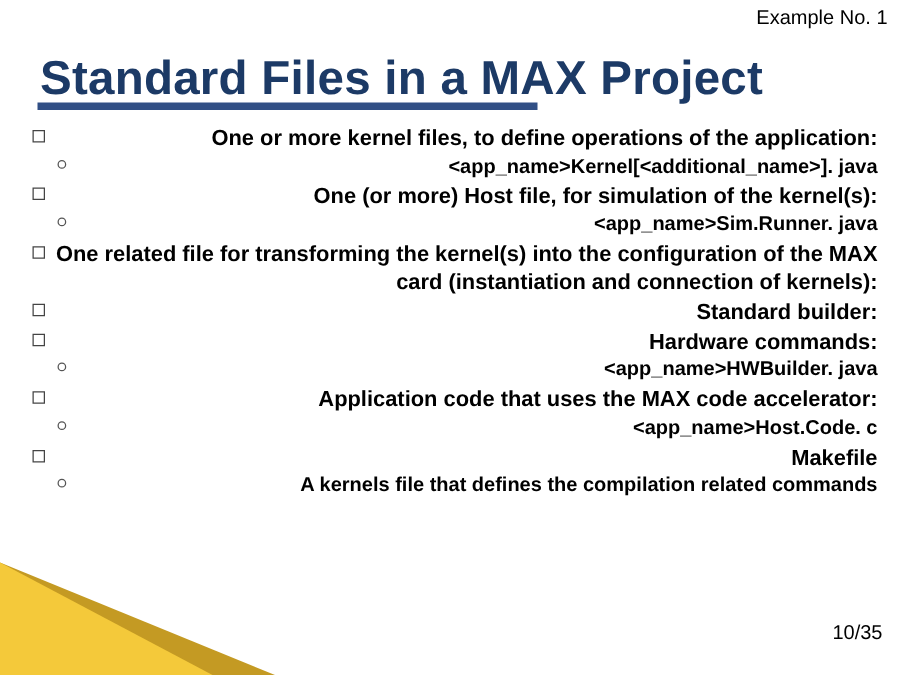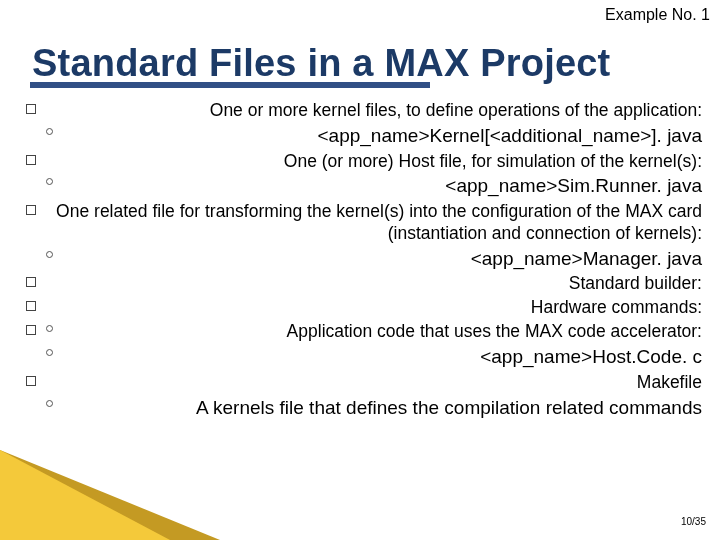--- a/index.html
+++ b/index.html
@@ -34,41 +34,41 @@
     width: 400px;
     height: 6px;
     background: #314f85;
   }
   .content {
     position: absolute;
     top: 100px;
     left: 24px;
     right: 18px;
   }
-  ul.main { list-style: none; }
+  ul.main { list-style: none; font-weight: bold; }
   ul.main > li {
     position: relative;
     padding-left: 20px;
     margin-bottom: 2px;
   }
   ul.main > li > .bullet-sq {
     position: absolute;
     left: 2px;
     top: 4px;
     width: 10px;
     height: 10px;
     border: 1.2px solid #444;
     background: #fff;
   }
   .mt { font-size: 17.5px; line-height: 1.25; }
   ul.sub { list-style: none; margin-top: 1px; }
   ul.sub > li {
     position: relative;
     padding-left: 18px;
-    font-size: 19px;
+    font-size: 16px;
     line-height: 1.35;
   }
   ul.sub > li > .bullet-ring {
     position: absolute;
     left: 2px;
     top: 5px;
     width: 7px;
     height: 7px;
     border: 1.2px solid #555;
     border-radius: 50%;
@@ -89,22 +89,22 @@
     left: 0;
     top: 0;
     width: 0;
     height: 0;
     border-bottom: 90px solid #f4c93a;
     border-right: 170px solid transparent;
   }
   .page-num {
     position: absolute;
     right: 14px;
-    bottom: 13px;
-    font-size: 10px;
+    bottom: 24px;
+    font-size: 16px;
   }
 </style>
 </head>
 <body>
 
 <div class="example-no">Example No. 1</div>
 
 <div class="title">Standard Files in a MAX Project</div>
 <div class="underline"></div>
 
@@ -129,39 +129,34 @@
           <li>
         <span class="bullet-ring"></span>
         <span>&lt;app_name&gt;Sim.Runner. java</span>
       </li>
         </ul>
     </li>
 
     <li>
       <span class="bullet-sq"></span>
       <div class="mt">One related file for transforming the kernel(s) into the configuration of the MAX card (instantiation and connection of kernels):</div>
-      <ul class="sub">
-          <li>
-        <span class="bullet-ring"></span>
-        <span>&lt;app_name&gt;Manager. java</span>
-      </li>
-        </ul>
     </li>
 
     <li>
       <span class="bullet-sq"></span>
       <div class="mt">Standard builder:</div>
     </li>
 
     <li>
       <span class="bullet-sq"></span>
       <div class="mt">Hardware commands:</div>
       <ul class="sub">
           <li>
         <span class="bullet-ring"></span>
+        <span>&lt;app_name&gt;HWBuilder. java</span>
       </li>
         </ul>
     </li>
 
     <li>
       <span class="bullet-sq"></span>
       <div class="mt">Application code that uses the MAX code accelerator:</div>
       <ul class="sub">
           <li>
         <span class="bullet-ring"></span>

